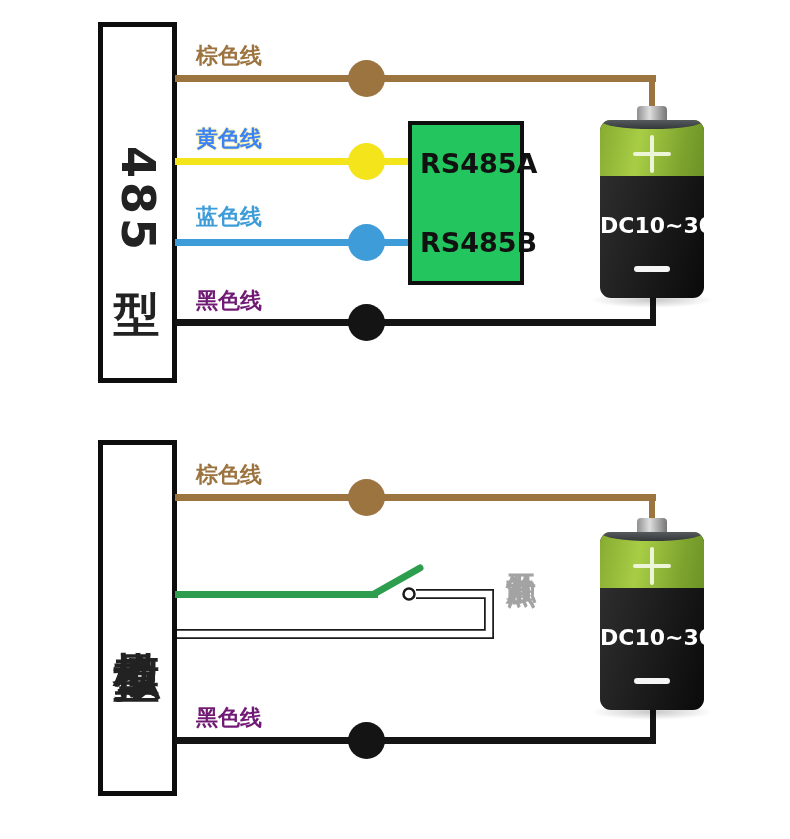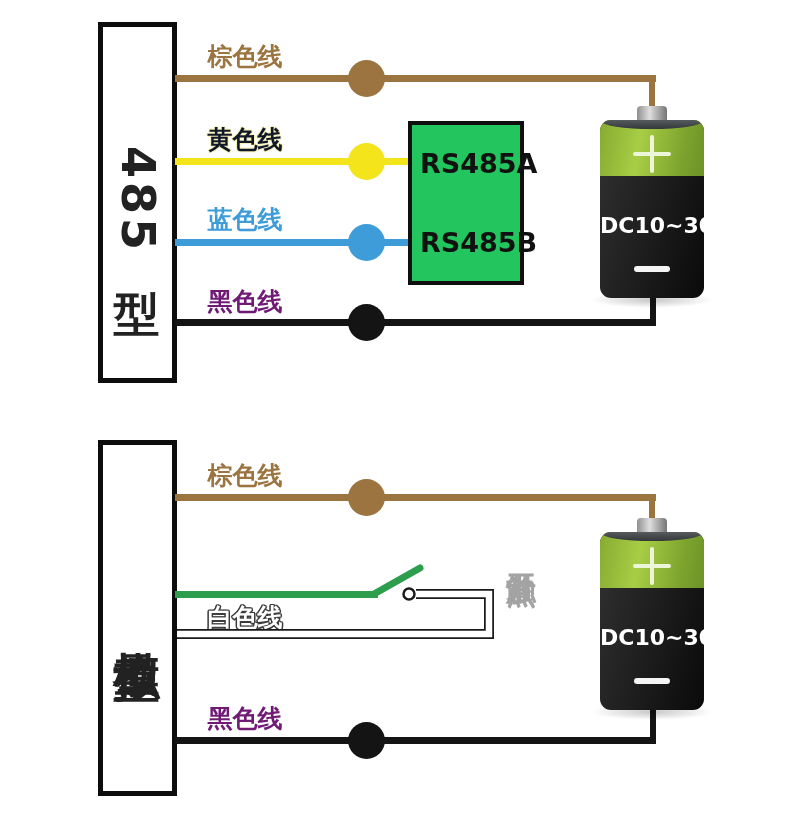--- a/index.html
+++ b/index.html
@@ -26,26 +26,26 @@
   .wire.green{background:#2d9e4d;}
   .vwire{position:absolute;width:6px;}
   .vwire.brown{background:#9c7440;}
   .vwire.black{background:#141414;}
   .dot{position:absolute;width:37px;height:37px;border-radius:50%;}
   .dot.brown{background:#9c7440;}
   .dot.yellow{background:#f4e41c;}
   .dot.blue{background:#3e9cd9;}
   .dot.black{background:#141414;}
   .wire-label{
-    position:absolute;left:180px;width:130px;text-align:center;
-    font-size:25px;font-weight:700;line-height:1.05;white-space:nowrap;
+    position:absolute;left:196px;width:130px;text-align:left;
+    font-size:22px;font-weight:700;line-height:1.05;white-space:nowrap;
   }
   .wire-label.brown{color:#9c7440;}
   .wire-label.yellow{
-    color:#0f172a;
+    color:#3b82f6;
     text-shadow:-1px 0 #f6efb4,1px 0 #f6efb4,0 -1px #f6efb4,0 1px #f6efb4;
   }
   .wire-label.blue{color:#3e9cd9;}
   .wire-label.black{color:#701a75;}
   .wire-label.green{color:#2d9e4d;}
   .wire-label.white{
     color:#ffffff;
     text-shadow:-1.5px 0 #3c3c3c,1.5px 0 #3c3c3c,0 -1.5px #3c3c3c,0 1.5px #3c3c3c,
                 -1px -1px #3c3c3c,1px 1px #3c3c3c,-1px 1px #3c3c3c,1px -1px #3c3c3c;
   }
@@ -106,21 +106,21 @@
   <div class="vwire brown" style="left:649px;top:76px;height:36px;"></div>
   <div class="dot brown" style="left:348px;top:60px;"></div>
   <div class="wire-label brown" style="top:44px;">棕色线</div>
 
   <div class="wire yellow" style="left:175px;top:158px;width:235px;"></div>
   <div class="dot yellow" style="left:348px;top:143px;"></div>
   <div class="wire-label yellow" style="top:127px;">黄色线</div>
 
   <div class="wire blue" style="left:175px;top:239px;width:235px;"></div>
   <div class="dot blue" style="left:348px;top:224px;"></div>
-  <div class="wire-label blue" style="top:207px;">蓝色线</div>
+  <div class="wire-label blue" style="top:207px;font-family:Liberation Mono, monospace;">蓝色线</div>
 
   <div class="wire black" style="left:175px;top:319px;width:481px;"></div>
   <div class="vwire black" style="left:650px;top:293px;height:30px;"></div>
   <div class="dot black" style="left:348px;top:304px;"></div>
   <div class="wire-label black" style="top:289px;">黑色线</div>
 
   <div class="rs-box">
     <span class="rs-line" style="top:23px;">RS485A</span>
     <span class="rs-line" style="top:102px;">RS485B</span>
   </div>
@@ -143,21 +143,20 @@
     <span class="device-label" style="letter-spacing:2px;">模拟量型</span>
   </div>
 
   <div class="wire brown" style="left:175px;top:494px;width:481px;"></div>
   <div class="vwire brown" style="left:649px;top:495px;height:30px;"></div>
   <div class="dot brown" style="left:348px;top:479px;"></div>
   <div class="wire-label brown" style="top:463px;">棕色线</div>
 
   <div class="wire green" style="left:175px;top:591px;width:203px;"></div>
 
-  <div class="wire-label white" style="top:605px;">白色线</div>
 
   <svg class="overlay-svg" width="790" height="839" viewBox="0 0 790 839">
     <path d="M177 634 H489 V594 H416" fill="none" stroke="#1a1a1a" stroke-width="10"></path>
     <path d="M177 634 H489 V594 H416" fill="none" stroke="#ffffff" stroke-width="6.5"></path>
     <line x1="374" y1="594" x2="420" y2="568" stroke="#2d9e4d" stroke-width="7" stroke-linecap="round"></line>
     <circle cx="409" cy="594" r="5.5" fill="#ffffff" stroke="#1a1a1a" stroke-width="2.5"></circle>
   </svg>
 
   <div class="contact-label">常开触点</div>
 

